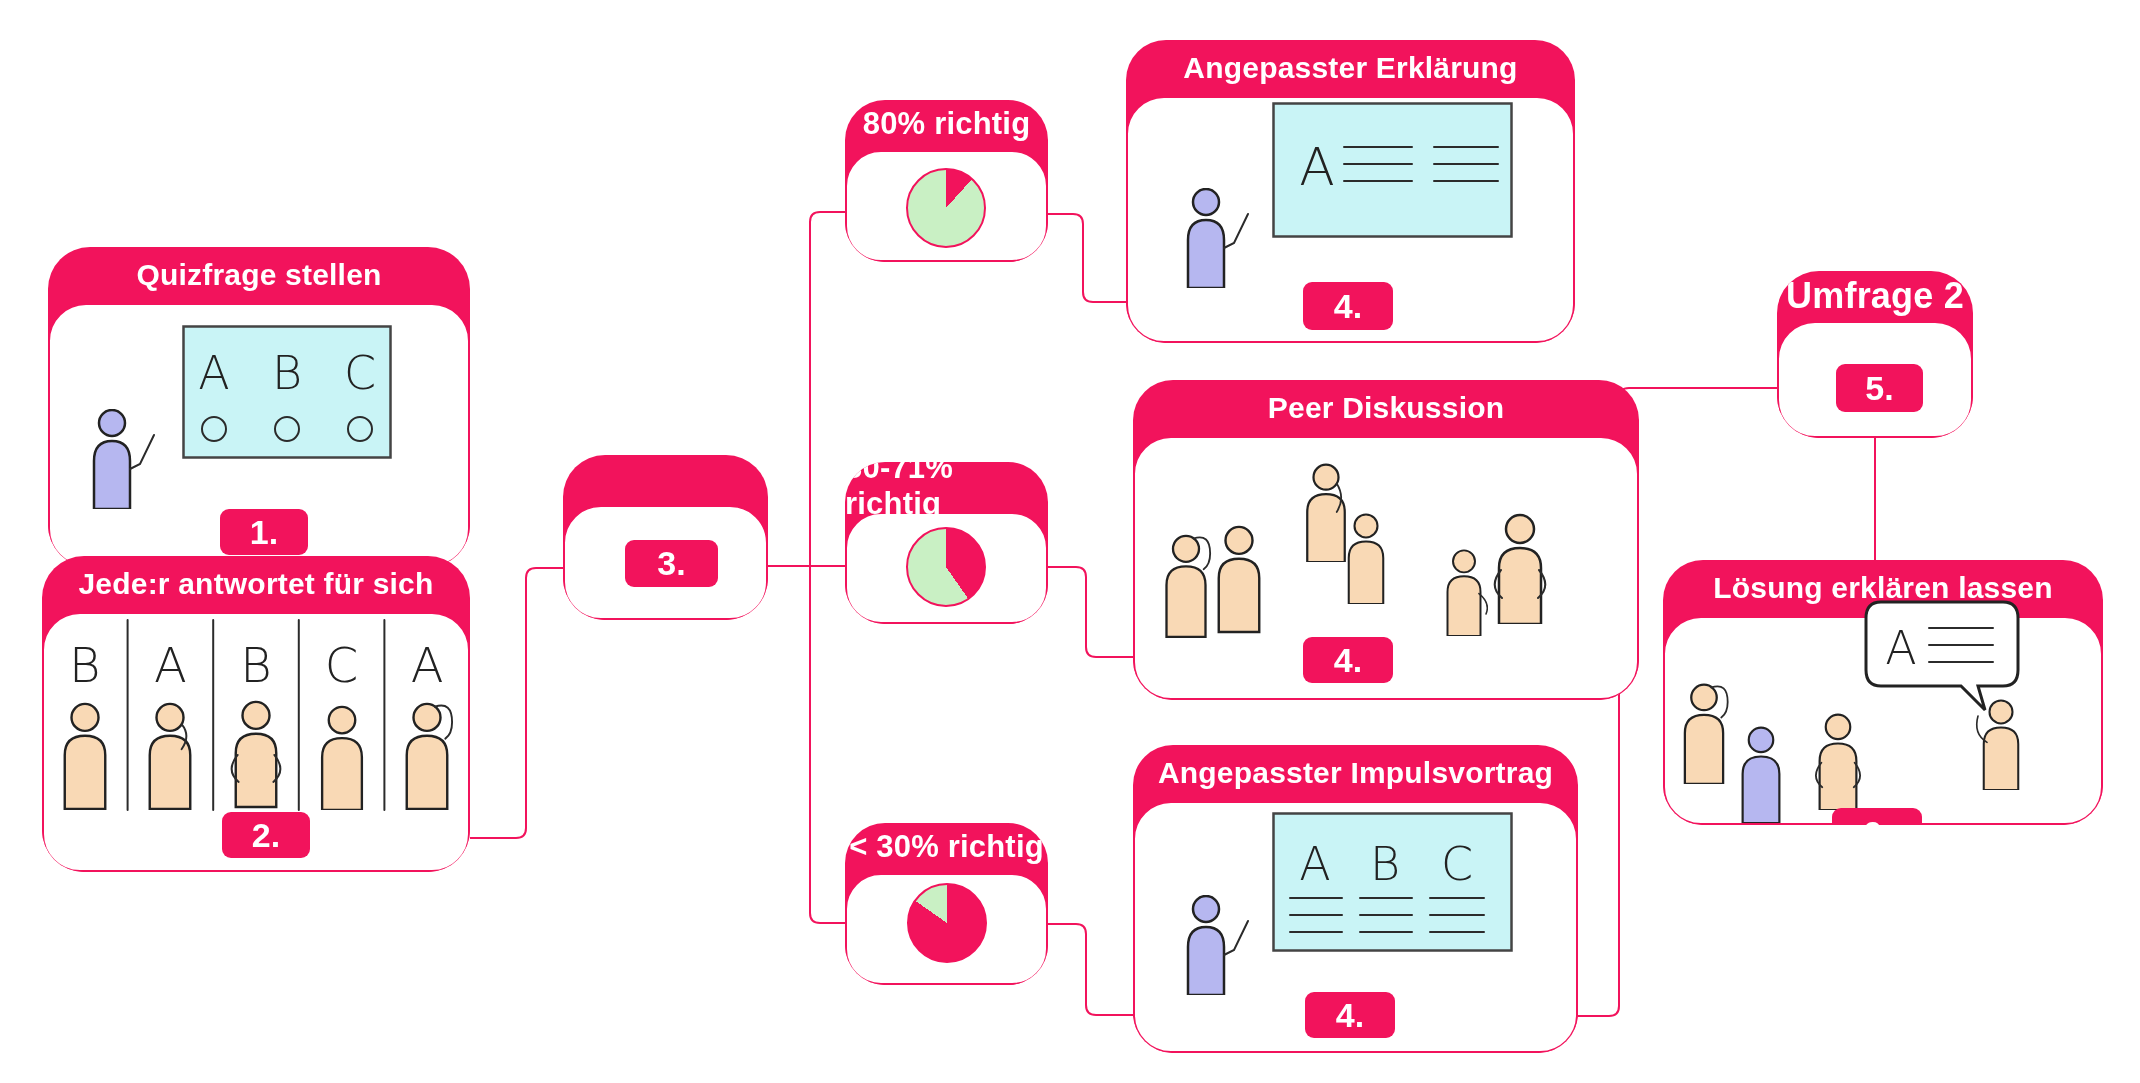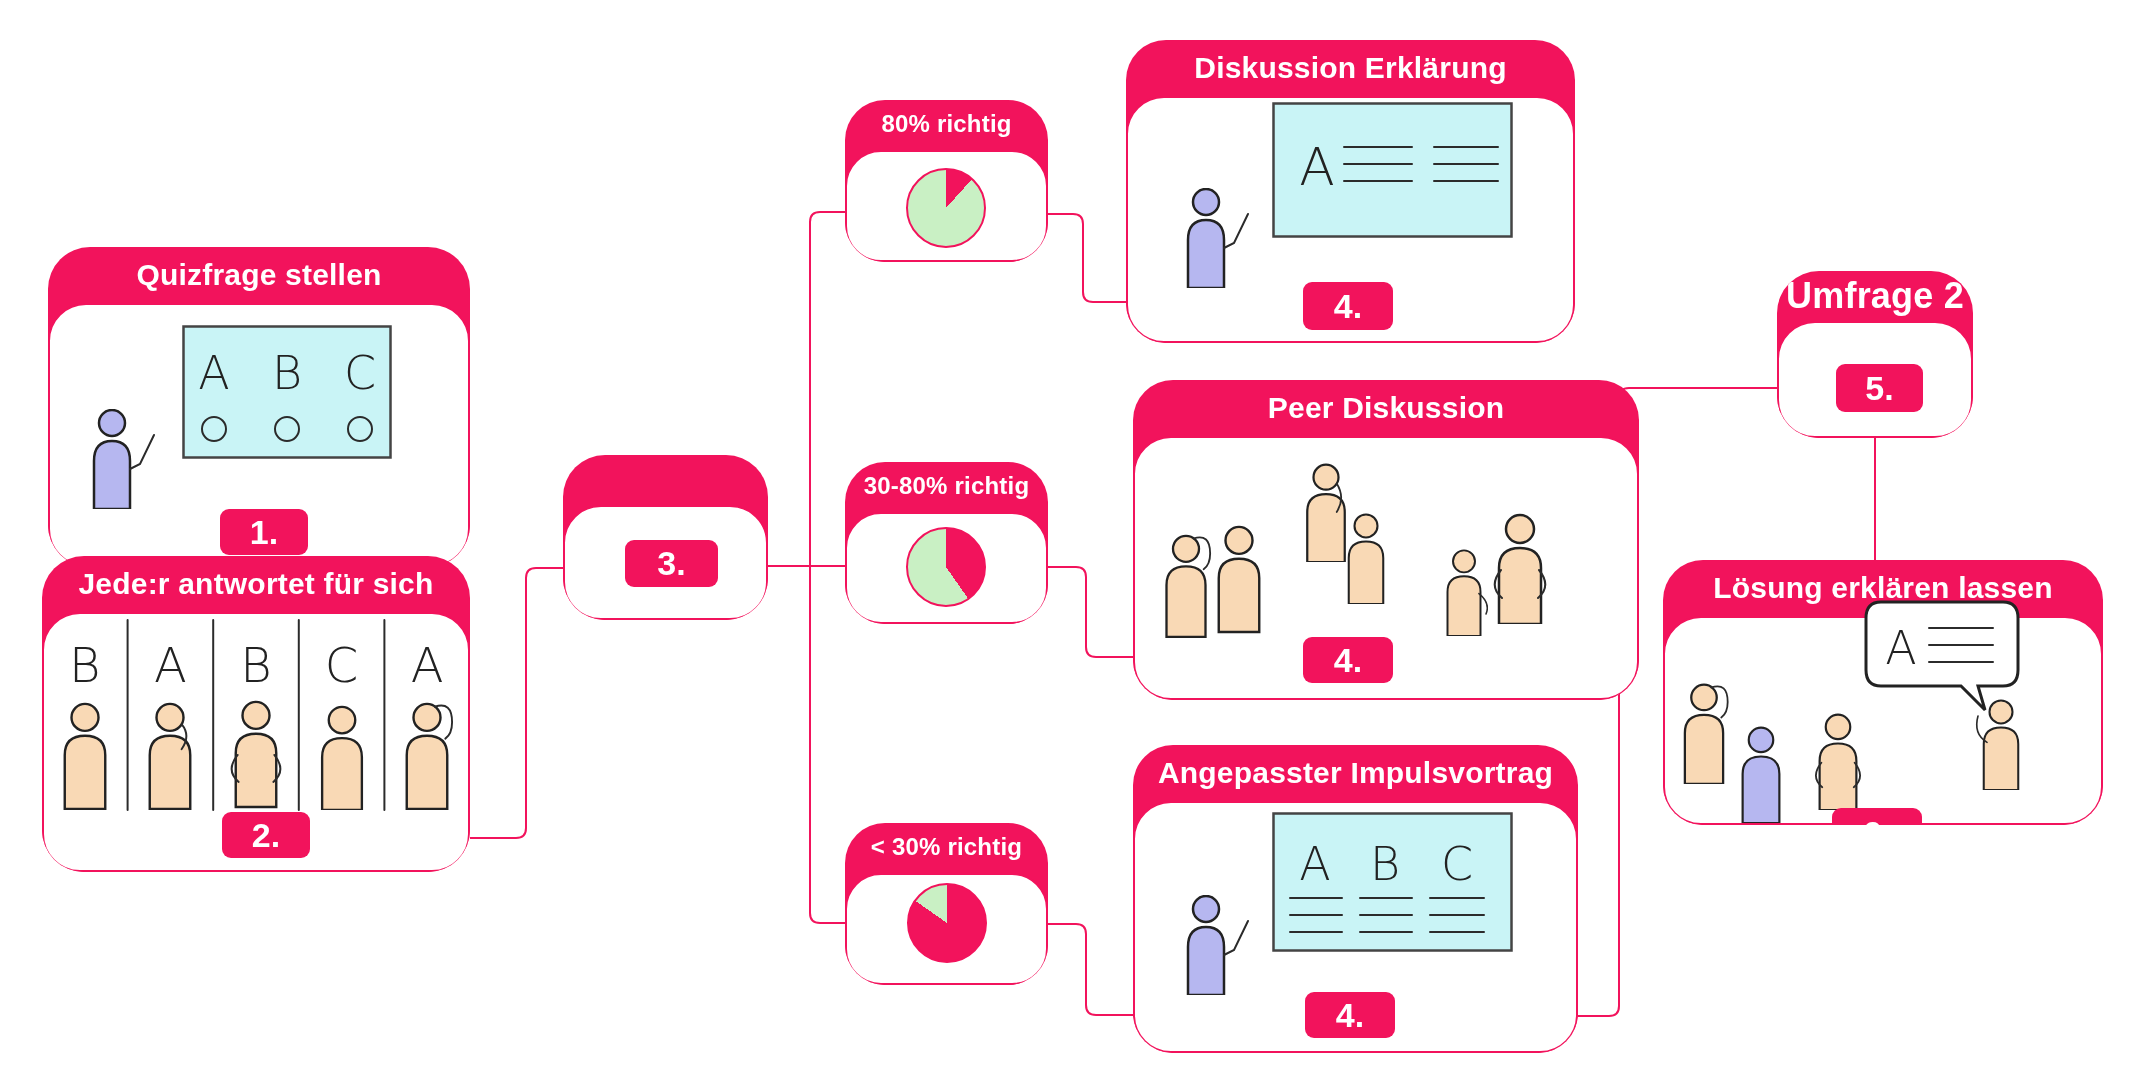--- a/index.html
+++ b/index.html
@@ -7,21 +7,21 @@
           font-family:"Liberation Sans",sans-serif;overflow:hidden;}
   .abs{position:absolute;}
   
   .node{position:absolute;background:var(--accent,#F2135C);border-radius:42px;overflow:hidden;}
   .node .nbody{position:absolute;left:0;right:0;bottom:0;background:#fff;
                border:2px solid var(--accent,#F2135C);border-radius:38px;box-sizing:border-box;}
   .node .ntitle{position:absolute;left:0;right:0;top:0;display:flex;align-items:center;
                 justify-content:center;color:#fff;font-weight:bold;letter-spacing:.2px;}
   .t56{height:56px;font-size:30px;}
   .t50{height:50px;font-size:36px;}
-  .t48{height:48px;font-size:24px;}
+  .t48{height:48px;font-size:31px;}
   .badge{position:absolute;background:var(--accent,#F2135C);color:#fff;font-weight:bold;
          font-size:34px;border-radius:9px;display:flex;align-items:center;justify-content:center;
          z-index:5;}
   .pie{position:absolute;width:80px;height:80px;border-radius:50%;
        border:2px solid var(--accent,#F2135C);box-sizing:border-box;}
   .conn{stroke:var(--accent,#F2135C);stroke-width:2;fill:none;}
   .sketch{stroke:#2b2b2b;stroke-width:2;fill:none;stroke-linecap:round;}
   .person-outline{stroke:#222;stroke-width:2.5;stroke-linecap:round;}
   .board{fill:var(--cyan,#C9F4F6);stroke:#444;stroke-width:2.5;}
   .hletter{font-family:"DejaVu Sans",sans-serif;font-weight:300;fill:#222;}
@@ -115,33 +115,33 @@
   </div>
 
   <div class="node" style="left:845px;top:100px;width:203px;height:162px;border-radius:40px;">
     <div class="nbody" style="top:50px;border-radius:36px;"></div>
     <div class="ntitle t48">80% richtig</div>
     <div class="pie" style="left: 61px; top: 68px; background: conic-gradient(rgb(242, 19, 92) 0deg, rgb(242, 19, 92) 42deg, rgb(201, 240, 196) 42deg, rgb(201, 240, 196) 360deg);"></div>
   </div>
 
   <div class="node" style="left:845px;top:462px;width:203px;height:162px;border-radius:40px;">
     <div class="nbody" style="top:50px;border-radius:36px;"></div>
-    <div class="ntitle t48">30-80% richtig</div>
+    <div class="ntitle t48">30-71% richtig</div>
     <div class="pie" style="left: 61px; top: 65px; background: conic-gradient(rgb(242, 19, 92) 0deg, rgb(242, 19, 92) 145deg, rgb(201, 240, 196) 145deg, rgb(201, 240, 196) 360deg);"></div>
   </div>
 
   <div class="node" style="left:845px;top:823px;width:203px;height:162px;border-radius:40px;">
     <div class="nbody" style="top:50px;border-radius:36px;"></div>
     <div class="ntitle t48">&lt; 30% richtig</div>
     <div class="pie" style="left: 62px; top: 60px; background: conic-gradient(rgb(242, 19, 92) 0deg, rgb(242, 19, 92) 305deg, rgb(201, 240, 196) 305deg, rgb(201, 240, 196) 360deg);"></div>
   </div>
 
   <div class="node" style="left:1126px;top:40px;width:449px;height:303px;border-radius:40px;">
     <div class="nbody" style="top:56px;"></div>
-    <div class="ntitle t56">Diskussion Erklärung</div>
+    <div class="ntitle t56">Angepasster Erklärung</div>
     <svg class="abs" style="left:146px;top:62px;" width="241" height="136" viewBox="0 0 241 136">
       <rect class="board" x="1.5" y="1.5" width="238" height="133"></rect>
       <text class="hletter" x="45" y="83" font-size="52" text-anchor="middle">A</text>
       <g class="sketch">
         <line x1="72" y1="45" x2="140" y2="45"></line>
           <line x1="72" y1="62" x2="140" y2="62"></line>
           <line x1="72" y1="79" x2="140" y2="79"></line>
         <line x1="162" y1="45" x2="226" y2="45"></line>
           <line x1="162" y1="62" x2="226" y2="62"></line>
           <line x1="162" y1="79" x2="226" y2="79"></line>

